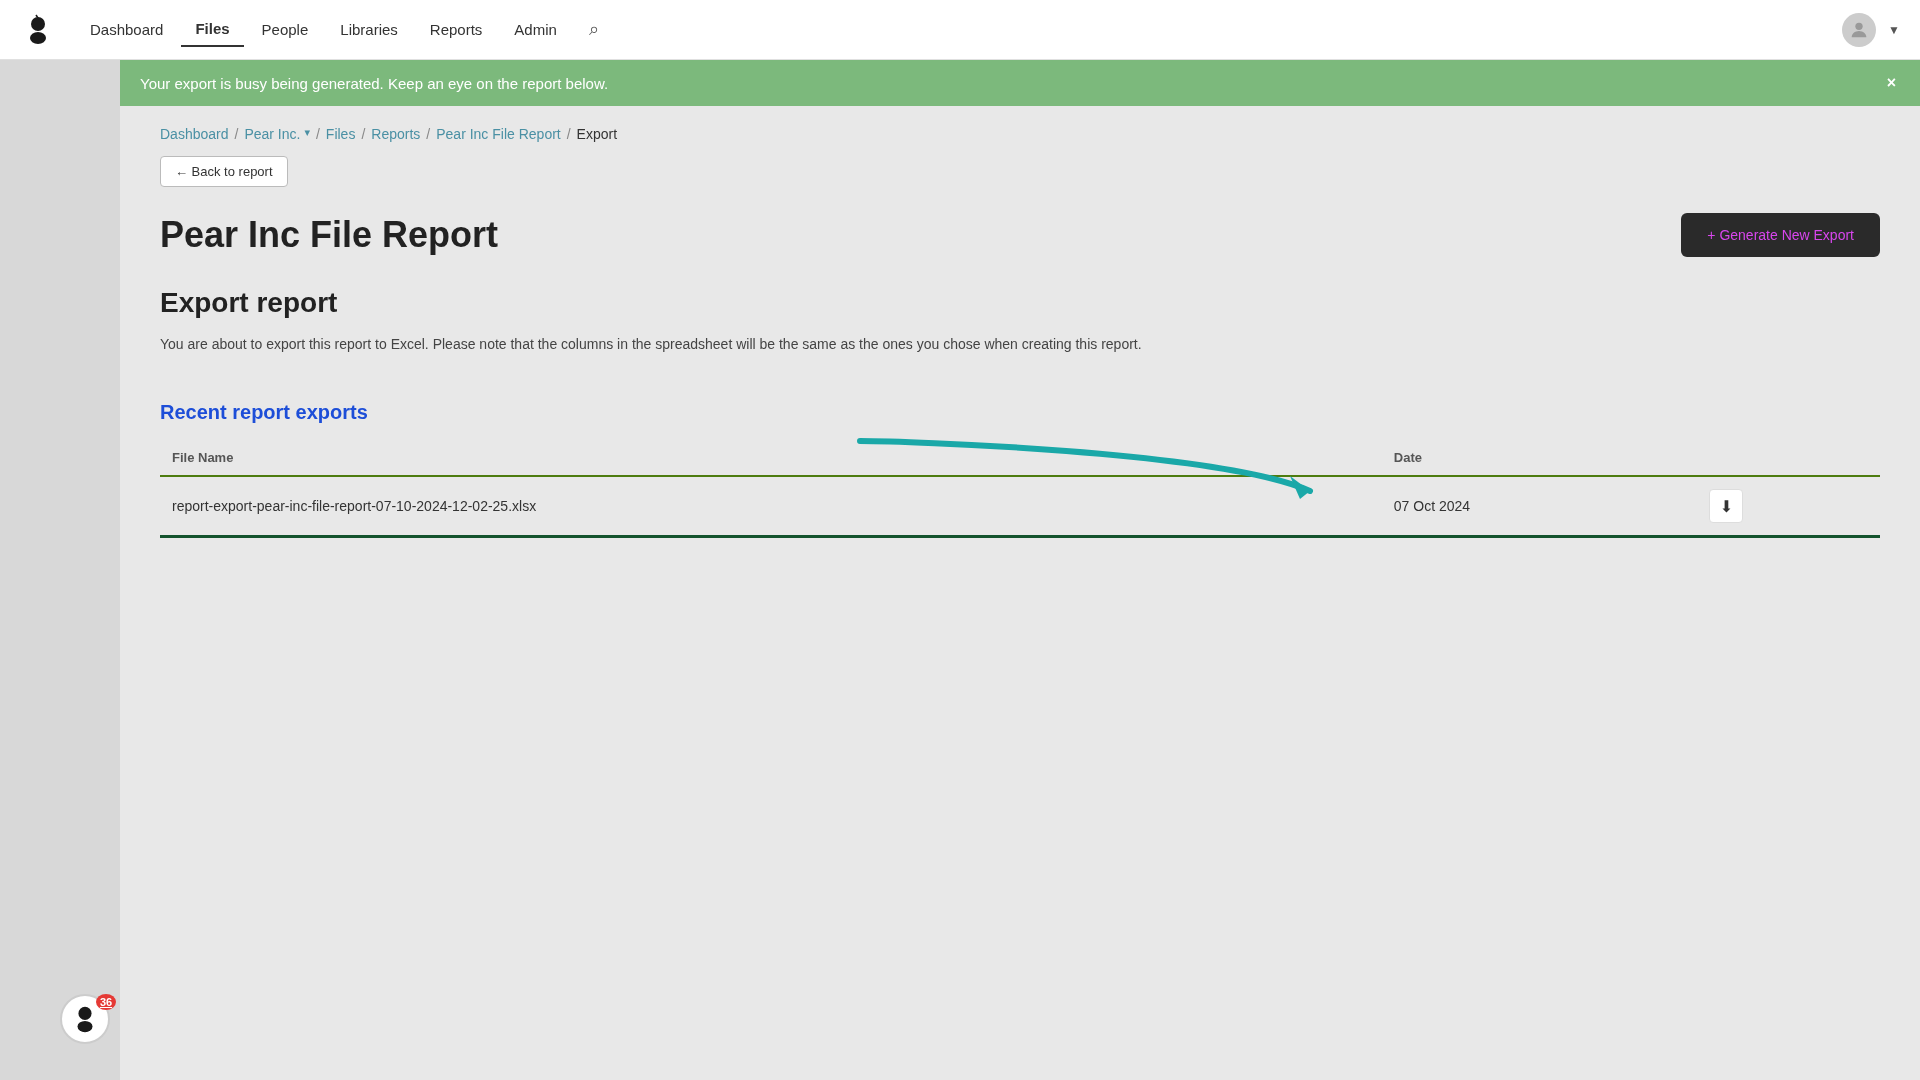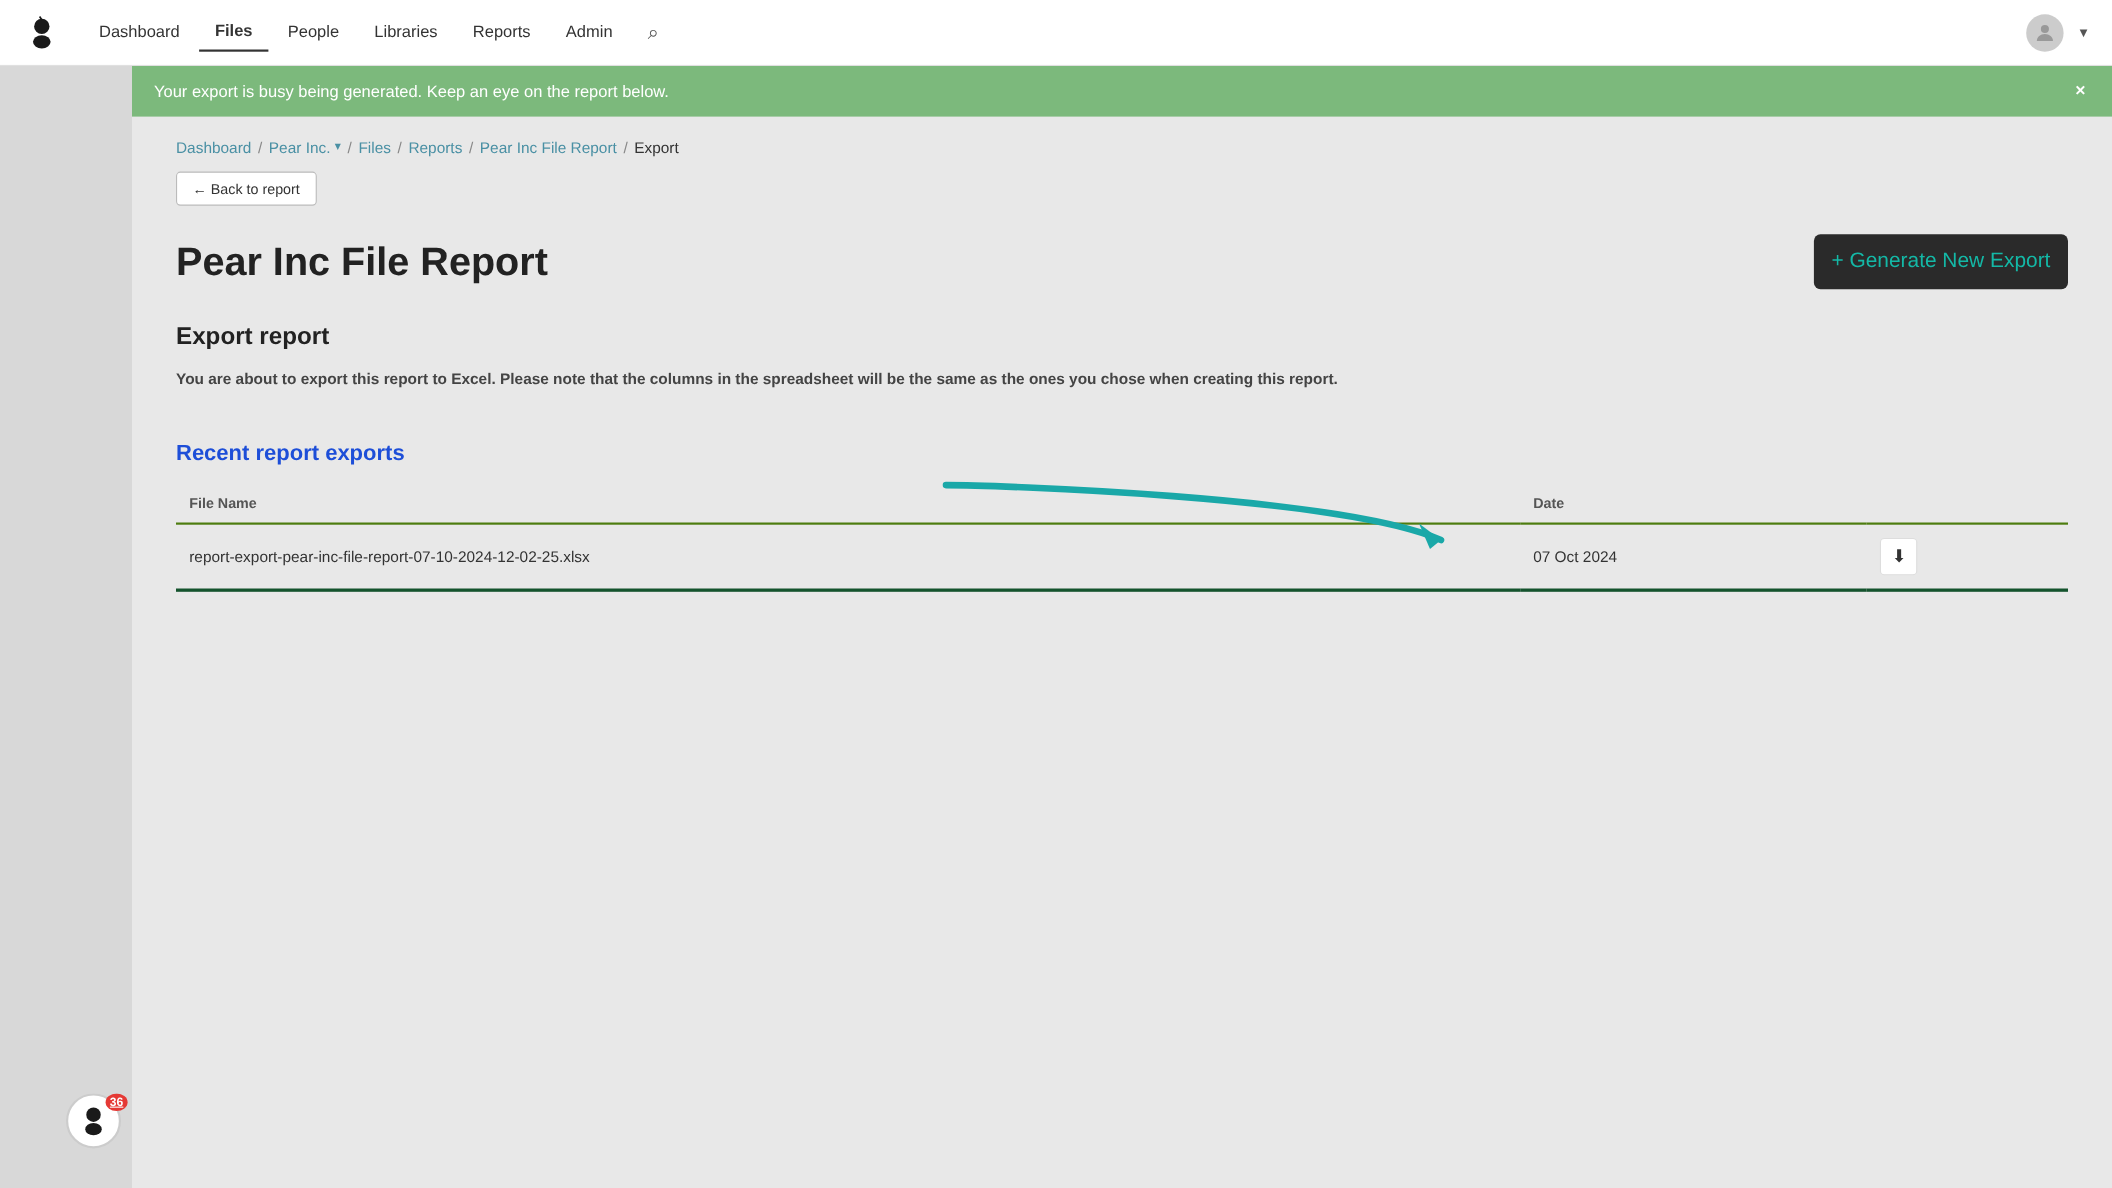--- a/index.html
+++ b/index.html
@@ -150,46 +150,45 @@
       align-items: center;
       justify-content: space-between;
     }
     .page-title {
       font-size: 36px;
       font-weight: 700;
       color: #222;
     }
     .generate-btn {
       background: #2a2a2a;
-      color: #14b8a6;
+      color: #d946ef;
       border: none;
-      padding: 14px 16px;
+      padding: 14px 26px;
       border-radius: 6px;
-      font-size: 19px;
+      font-size: 14px;
       font-weight: 500;
       cursor: pointer;
       white-space: nowrap;
     }
 
     
     .section {
       padding: 10px 40px 20px 40px;
     }
     .section-title {
-      font-size: 22px;
+      font-size: 28px;
       font-weight: 700;
       color: #222;
       margin-bottom: 14px;
     }
     .section-desc {
       font-size: 14px;
       color: #444;
       line-height: 1.6;
       margin-bottom: 6px;
-      font-weight: bold;
     }
     .section-desc a {
       color: #4a90a4;
       text-decoration: none;
     }
 
     
     .recent-section {
       padding: 20px 40px 20px 40px;
     }

